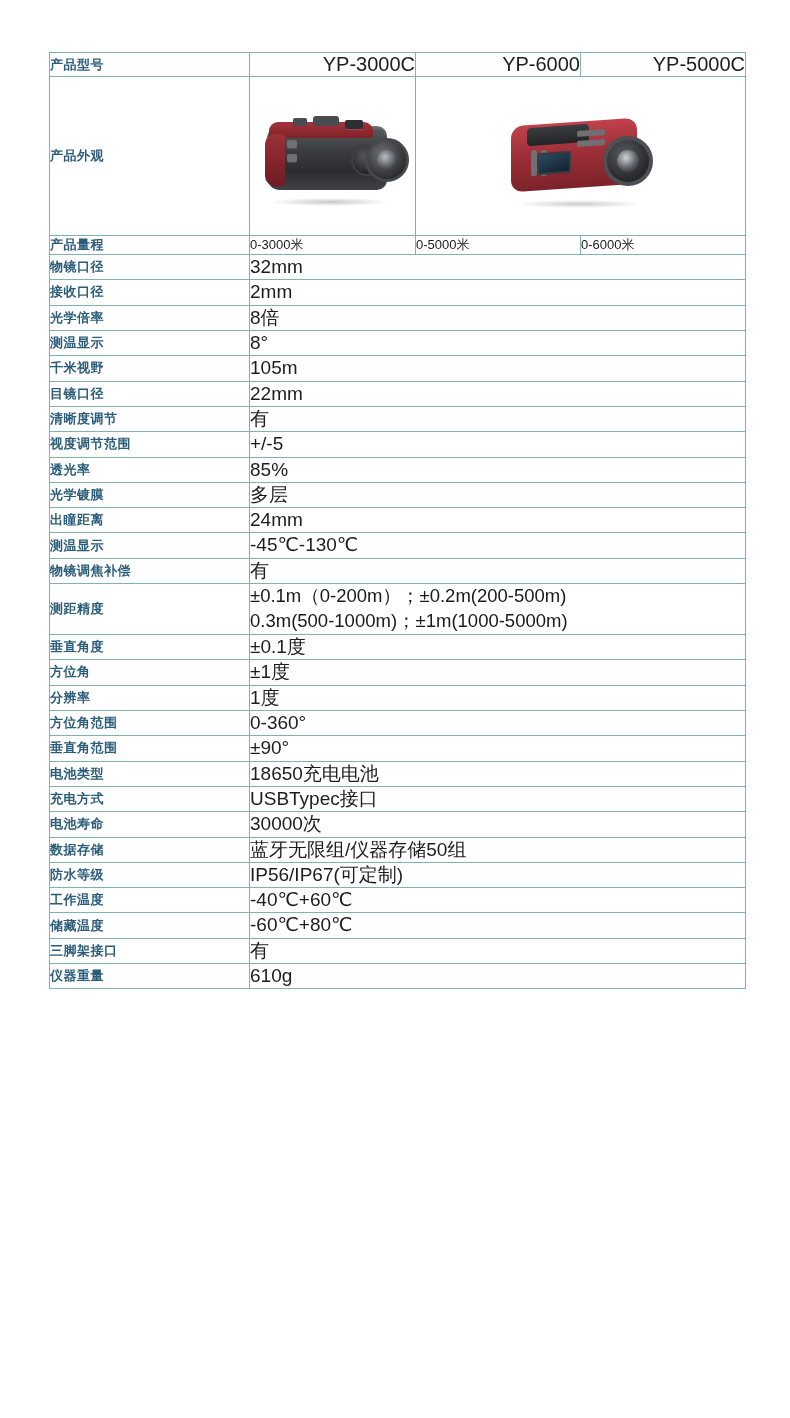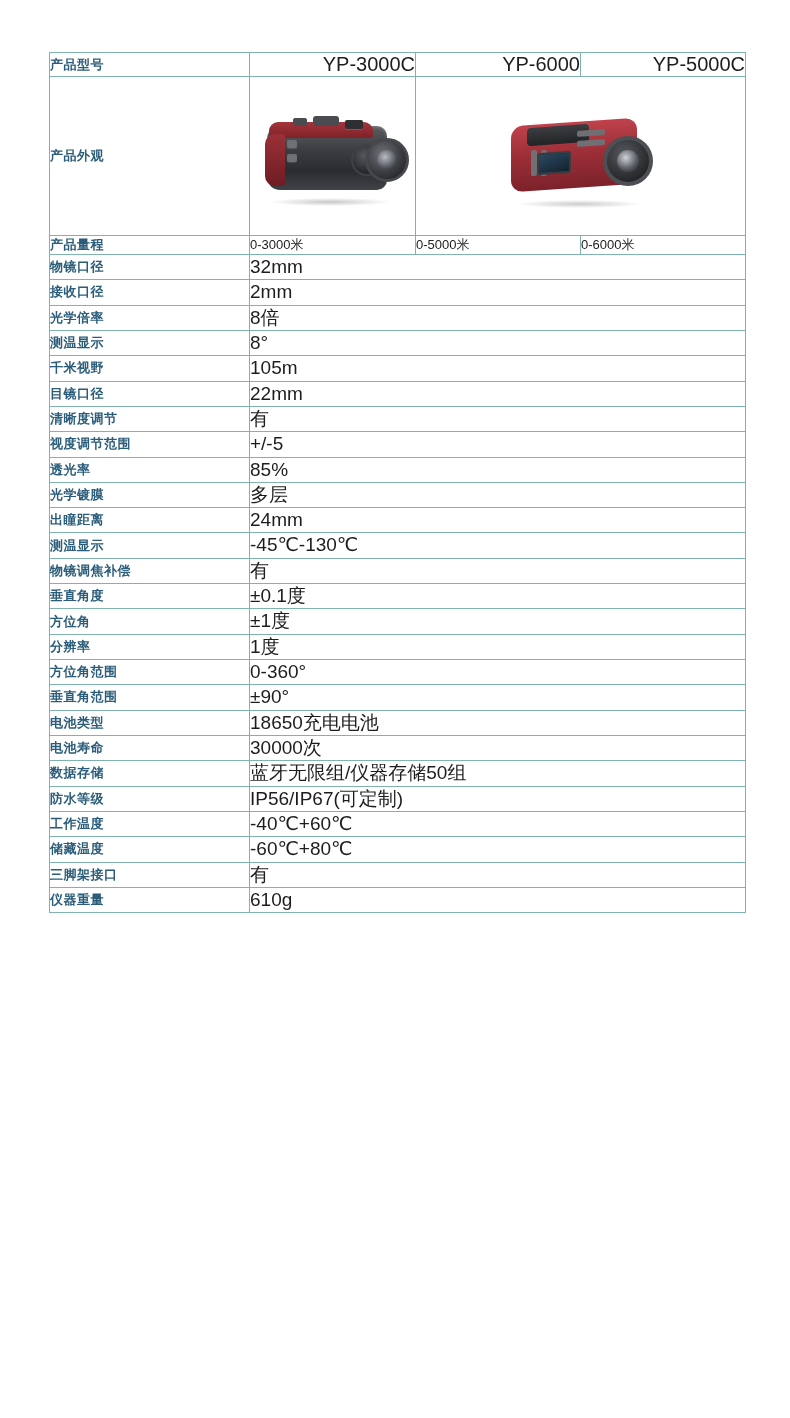--- a/index.html
+++ b/index.html
@@ -314,20 +314,27 @@
       </tr>
       <tr>
         <td class="label-cell">测温显示</td>
         <td class="val-cell" colspan="3">-45℃-130℃</td>
       </tr>
       <tr>
         <td class="label-cell">物镜调焦补偿</td>
         <td class="val-cell" colspan="3">有</td>
       </tr>
 
+      <tr>
+        <td class="label-cell">测距精度</td>
+        <td class="accuracy" colspan="3">
+          <span>±0.1m（0-200m）；±0.2m(200-500m)</span>
+          <span class="line2">0.3m(500-1000m)；±1m(1000-5000m)</span>
+        </td>
+      </tr>
 
       <tr>
         <td class="label-cell">垂直角度</td>
         <td class="val-cell" colspan="3">±0.1度</td>
       </tr>
       <tr>
         <td class="label-cell">方位角</td>
         <td class="val-cell" colspan="3">±1度</td>
       </tr>
       <tr>
@@ -338,20 +345,24 @@
         <td class="label-cell">方位角范围</td>
         <td class="val-cell" colspan="3">0-360°</td>
       </tr>
       <tr>
         <td class="label-cell">垂直角范围</td>
         <td class="val-cell" colspan="3">±90°</td>
       </tr>
       <tr>
         <td class="label-cell">电池类型</td>
         <td class="val-cell" colspan="3">18650充电电池</td>
+      </tr>
+      <tr>
+        <td class="label-cell">充电方式</td>
+        <td class="val-cell" colspan="3">USBTypec接口</td>
       </tr>
       <tr>
         <td class="label-cell">电池寿命</td>
         <td class="val-cell" colspan="3">30000次</td>
       </tr>
       <tr>
         <td class="label-cell">数据存储</td>
         <td class="val-cell" colspan="3">蓝牙无限组/仪器存储50组</td>
       </tr>
       <tr>

